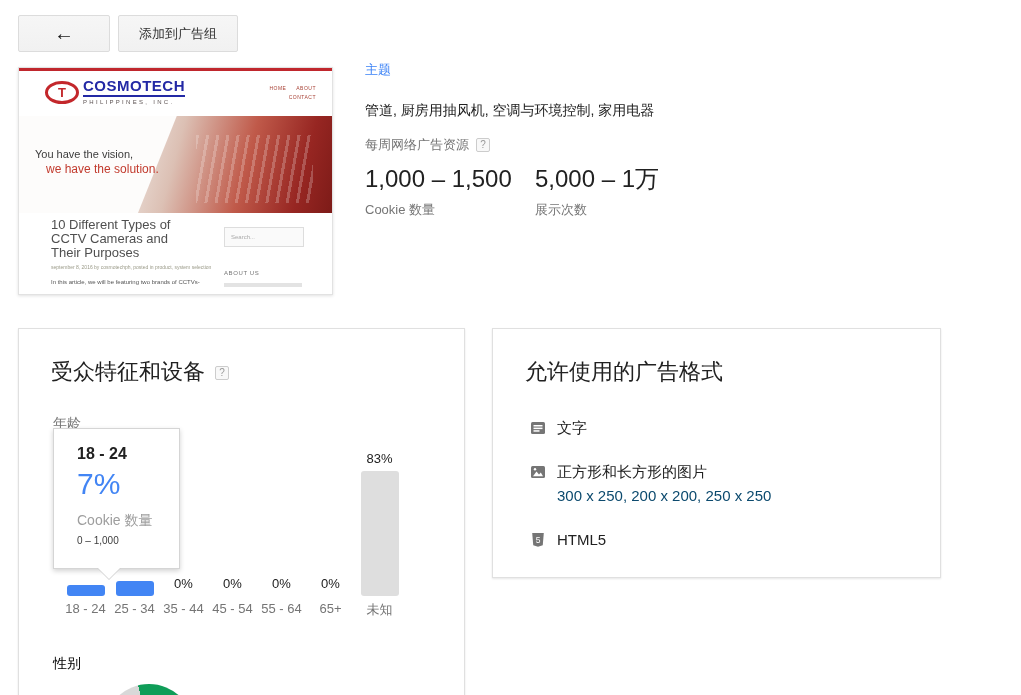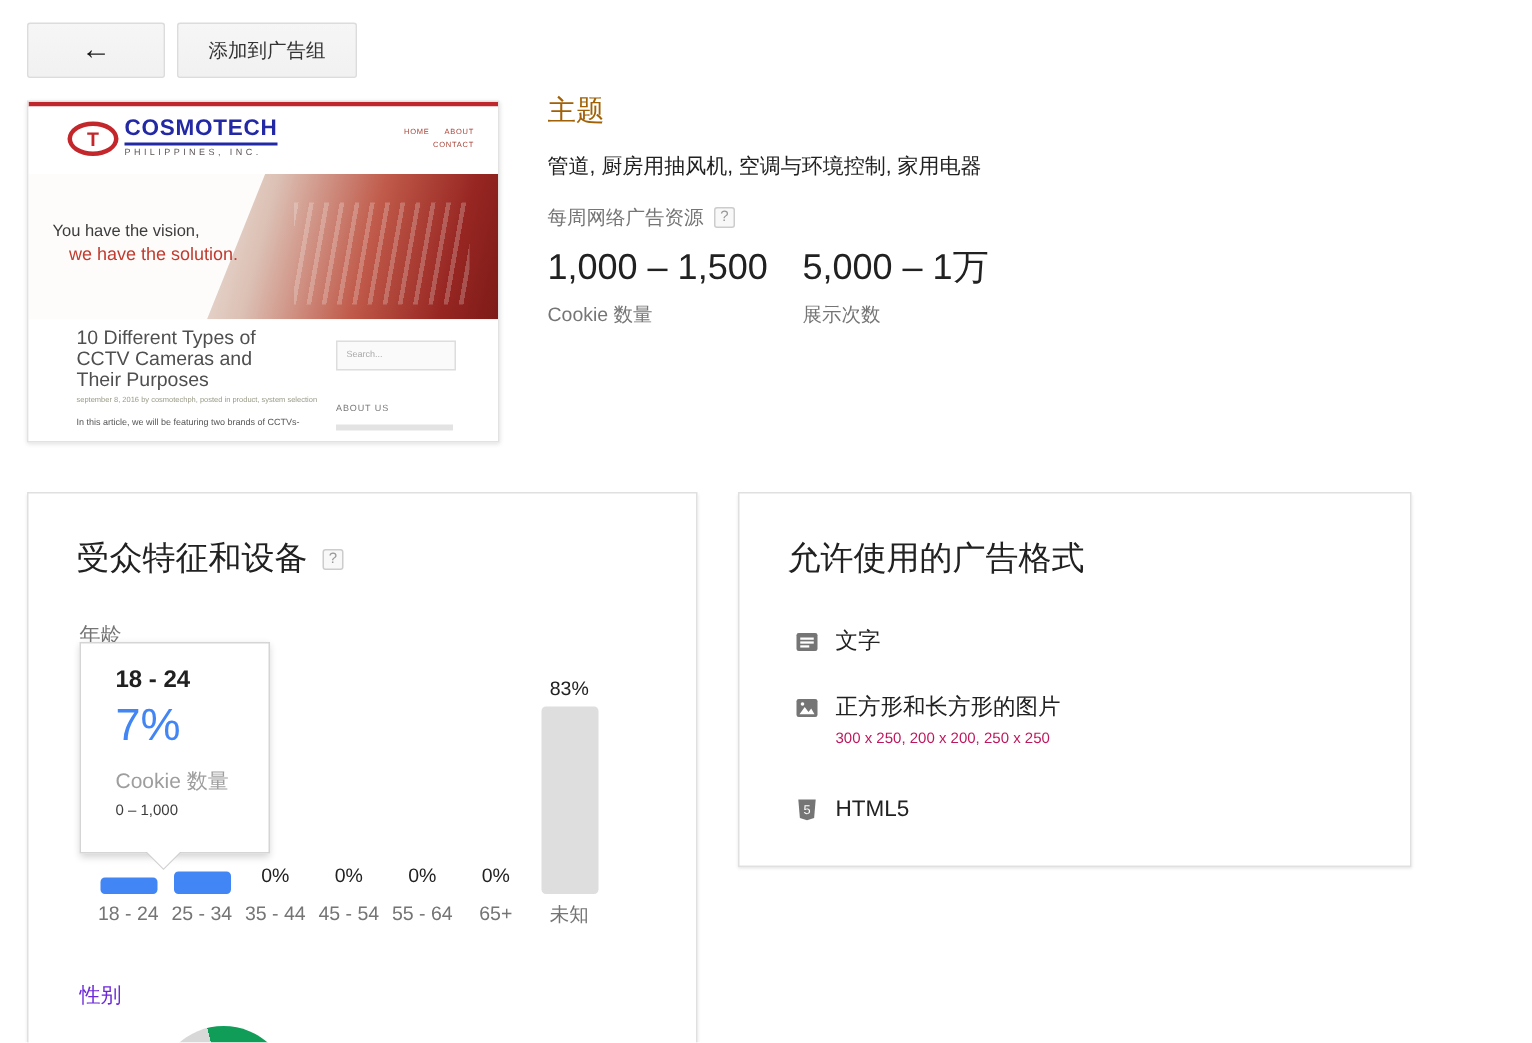--- a/index.html
+++ b/index.html
@@ -40,21 +40,21 @@
   .article{position:absolute;left:32px;top:5px;width:160px;}
   .article-title{font-size:13px;line-height:14px;color:#4f4f4f;}
   .article-meta{font-size:5px;color:#9a9a88;margin-top:4px;white-space:nowrap;}
   .article-body{font-size:6px;color:#555;margin-top:9px;white-space:nowrap;}
   .thumb-search{position:absolute;left:205px;top:14px;width:80px;height:20px;background:#fafafa;
                 border:1px solid #ddd;box-sizing:border-box;font-size:6px;color:#aaa;line-height:18px;padding-left:6px;}
   .thumb-about{position:absolute;left:205px;top:57px;font-size:6px;color:#777;letter-spacing:.6px;}
   .thumb-aboutline{position:absolute;left:205px;top:70px;width:78px;height:4px;background:#e3e3e3;}
 
   
-  .lbl-gray{position:absolute;font-size:19px;color:#a16207;}
+  .lbl-gray{position:absolute;font-size:13px;color:#3b82f6;}
   .topic-label{left:365px;top:61px;}
   .topic-text{position:absolute;left:365px;top:86px;font-size:14px;color:#212121;margin-top:16px;}
   .inv-row{position:absolute;left:365px;top:136px;display:flex;align-items:center;font-size:13px;color:#757575;}
   .help{display:inline-block;width:14px;height:14px;box-sizing:border-box;border:1px solid #ccc;border-radius:2px;
         background:#f8f8f8;color:#999;font-size:10px;line-height:12px;text-align:center;margin-left:7px;cursor:pointer;}
   .stat{position:absolute;top:164px;}
   .stat-1{left:365px;} .stat-2{left:535px;}
   .stat .value{font-size:24px;color:#212121;line-height:30px;text-align:right;}
   .stat .label{font-size:13px;color:#757575;margin-top:7px;}
 
@@ -80,28 +80,28 @@
   .tt-range{font-size:16px;font-weight:bold;color:#212121;}
   .tt-pct{font-size:30px;color:#4285f4;margin-top:4px;}
   .tt-metric{font-size:14px;color:#9e9e9e;margin-top:11px;}
   .tt-value{font-size:10px;color:#3c3c3c;margin-top:5px;}
   .tt-pointer-border{position:absolute;left:78px;top:239px;width:0;height:0;z-index:10;
            border:12px solid transparent;border-bottom:0;border-top-color:#cfcfcf;}
   .tt-pointer{position:absolute;left:79px;top:239px;width:0;height:0;z-index:11;
            border:11px solid transparent;border-bottom:0;border-top-color:#fff;}
 
   
-  .gender-label{position:absolute;left:34px;top:326px;font-size:14px;color:#6d28d9;}
+  .gender-label{position:absolute;left:34px;top:326px;font-size:14px;color:#000000;}
   .gender-pie{position:absolute;left:85px;top:355px;width:90px;height:90px;border-radius:50%;}
 
   
   .fmt-item{position:absolute;left:36px;display:flex;align-items:flex-start;}
   .fmt-icon{width:18px;height:18px;margin-right:10px;flex:none;}
   .fmt-label{font-size:15px;color:#212121;line-height:18px;}
-  .fmt-sub{position:absolute;left:64px;font-size:10px;color:#be185d;}
+  .fmt-sub{position:absolute;left:64px;font-size:15px;color:#0c4a6e;}
 </style>
 </head>
 <body>
 
 <div class="page">
 
   <div class="btn btn-back">
     <span>←</span>
   </div>
   <div class="btn btn-add">

